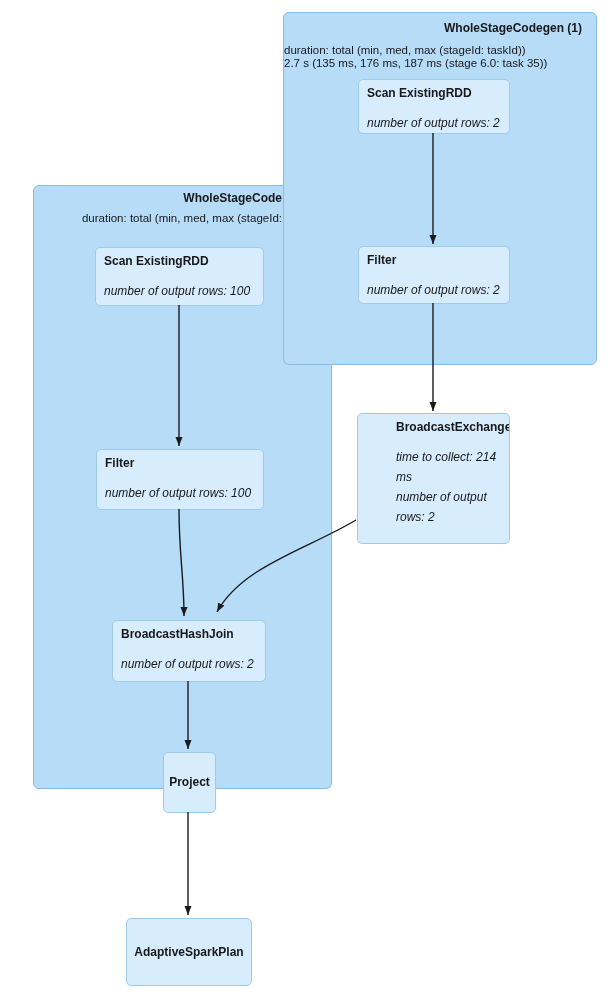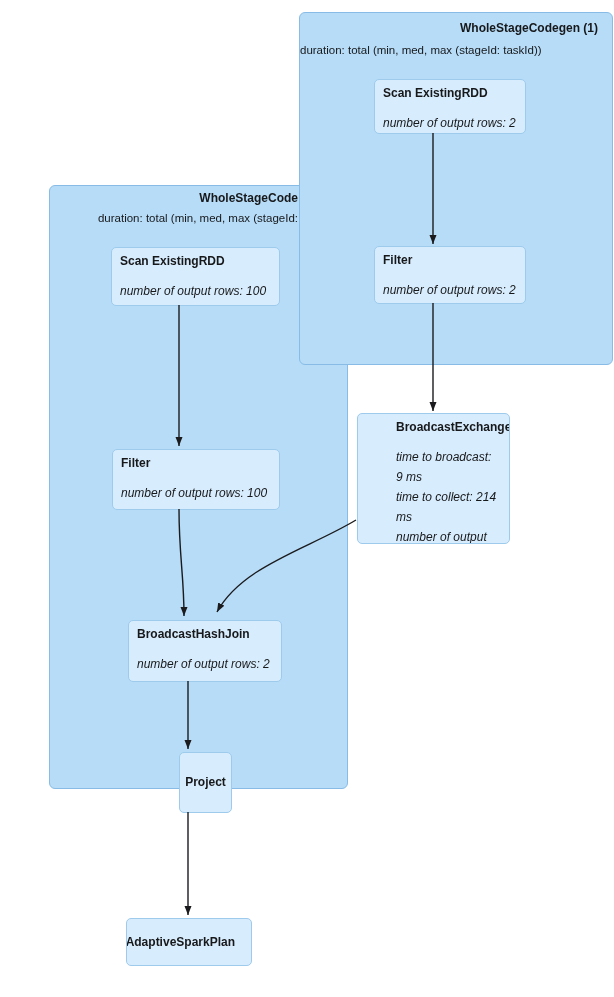--- a/index.html
+++ b/index.html
@@ -11,21 +11,20 @@
     font-family: "Liberation Sans", sans-serif;
     color: var(--text, #17181a);
     overflow: hidden;
   }
   .cluster {
     position: absolute;
     background: var(--cluster-fill, #b6dcf8);
     border: 1px solid var(--cluster-border, #88bce6);
     border-radius: 6px;
     box-sizing: border-box;
-    margin-left: 16px;
   }
   .cluster-title {
     position: absolute;
     font-weight: bold;
     font-size: 12px;
     white-space: nowrap;
   }
   .cluster-duration {
     position: absolute;
     font-size: 11.5px;
@@ -43,21 +42,21 @@
     padding: 6px 8px;
     font-size: 12px;
     overflow: hidden;
   }
   .node-title { font-weight: bold; font-size: 12px; line-height: 15px; }
   .node-metrics { margin-top: 12px; line-height: 20px; font-style: italic; }
   .node.label-only {
     display: flex;
     align-items: center;
     justify-content: center;
-    padding: 16px;
+    padding: 0;
   }
   .node.label-only .node-title { text-align: center; }
   .edges {
     position: absolute;
     left: 0; top: 0;
     width: 614px; height: 997px;
     z-index: 4;
     pointer-events: none;
   }
   .z1 { z-index: 1; }
@@ -97,34 +96,34 @@
     </div>
 
     <div class="node label-only" style="left:129px; top:566px; width:53px; height:61px;">
       <div class="node-title">Project</div>
     </div>
   </div>
 
   <div class="node z2" style="left:357px; top:413px; width:153px; height:131px;padding-left:38px;">
     <div class="node-title">BroadcastExchange</div>
     <div class="node-metrics">
-      <div>time to broadcast: 9 ms</div>
       <div>time to collect: 214 ms</div>
       <div>number of output rows: 2</div>
     </div>
   </div>
 
-  <div class="node label-only z2" style="left:126px; top:918px; width:126px; height:48px;justify-content:flex-end;">
+  <div class="node label-only z2" style="left:126px; top:918px; width:126px; height:68px;">
     <div class="node-title">AdaptiveSparkPlan</div>
   </div>
 
   <div class="cluster z3" style="left:283px; top:12px; width:314px; height:353px;">
     <div class="cluster-title" style="top:8px; right:14px;">WholeStageCodegen (1)</div>
     <div class="cluster-duration centered" style="top:31px; left:0;">
       <div>duration: total (min, med, max (stageId: taskId))</div>
+      <div>2.7 s (135 ms, 176 ms, 187 ms (stage 6.0: task 35))</div>
     </div>
 
     <div class="node" style="left:74px; top:66px; width:152px; height:55px;">
       <div class="node-title">Scan ExistingRDD</div>
       <div class="node-metrics">
         <div>number of output rows: 2</div>
       </div>
     </div>
 
     <div class="node" style="left:74px; top:233px; width:152px; height:58px;">

